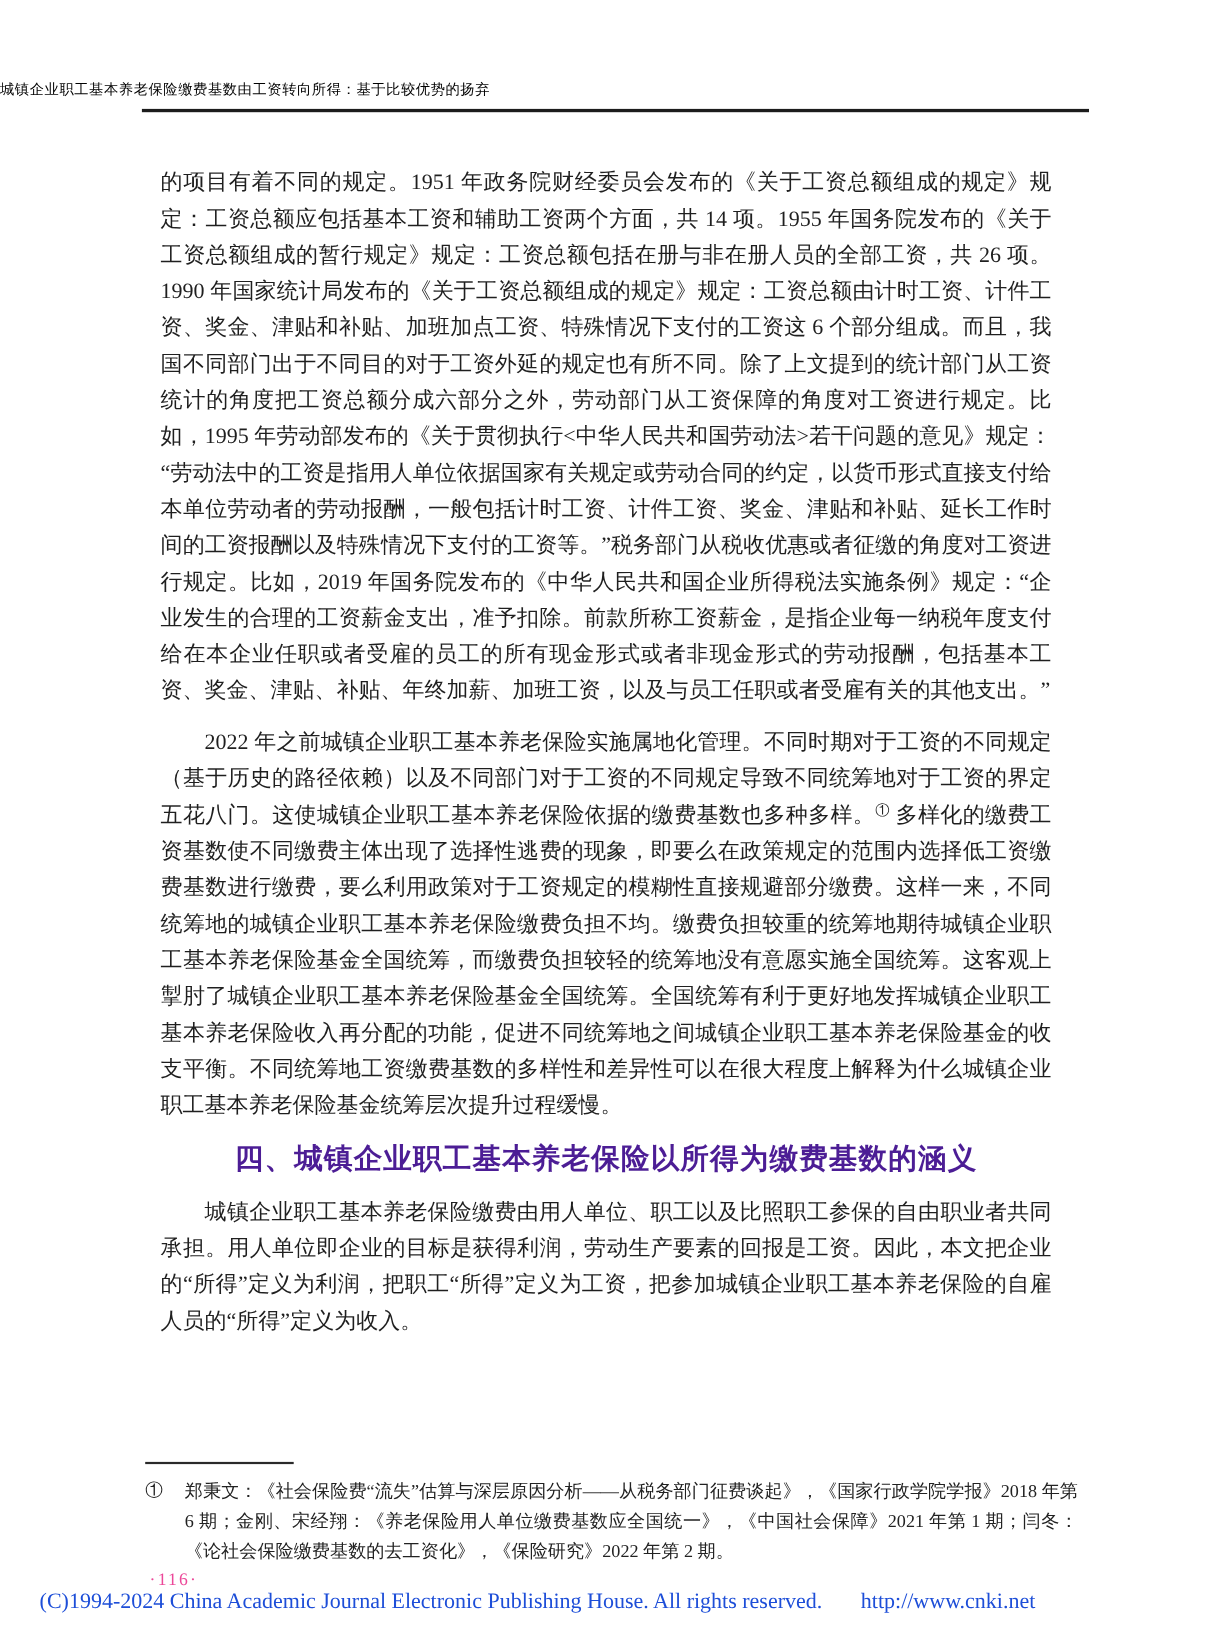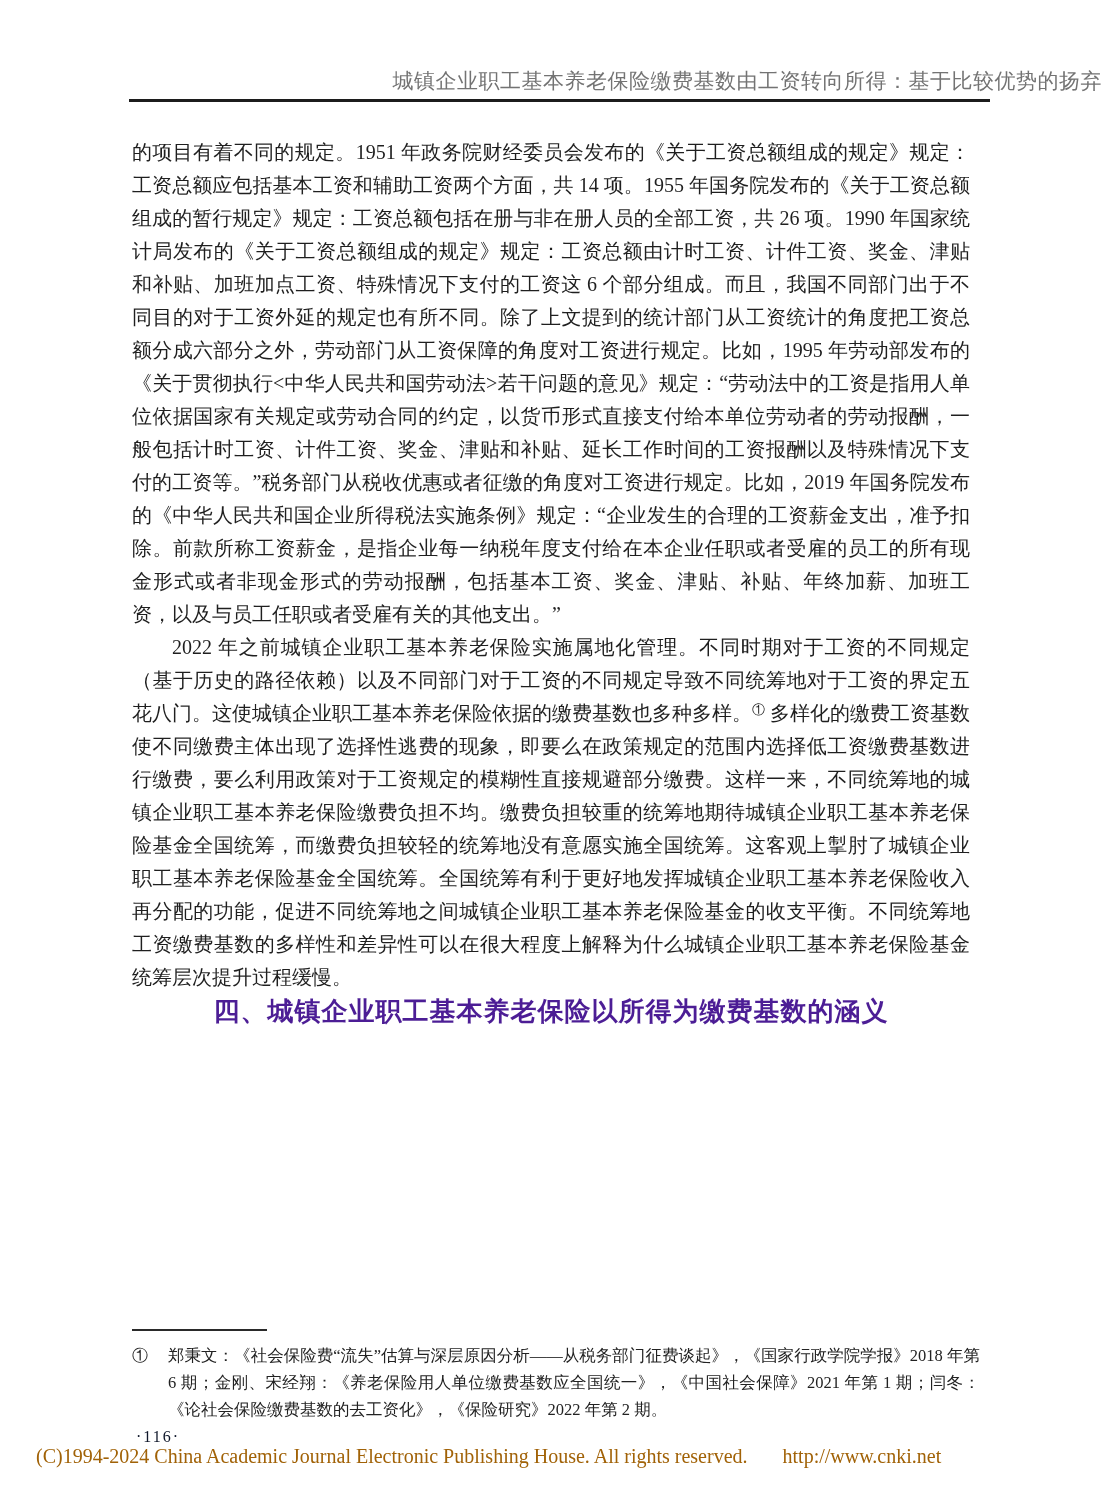--- a/index.html
+++ b/index.html
@@ -9,43 +9,43 @@
     height:1496px;
     background:#ffffff;
     overflow:hidden;
     font-family:"Liberation Serif","DejaVu Serif",serif;
     color:#222222;
   }
   
   .running-title{
     position:absolute;
     top:68px; left:0; width:100%;
-    text-align:right;
-    font-size:21px;
+    text-align:left;
+    font-size:13px;
     line-height:26px;
-    color:#737373;
+    color:#000000;
     letter-spacing:0.5px;
   }
   .header-rule{
     position:absolute;
     top:99px; left:129px;
     width:861px; height:3px;
     background:#1c1c1c;
   }
   
   .content{
     position:absolute;
     top:136px; left:132px;
     width:838px;
     font-size:20px;
     line-height:33px;
     text-align:justify;
     color:#1f1f1f;
   }
-  .content p{margin:0; padding:0;}
+  .content p{margin:14px; padding:0;}
   .para-indent{text-indent:2em;}
   sup.fnref{
     font-size:13px;
     line-height:0;
     vertical-align:6px;
   }
   .section-heading{
     margin:40px 0 40px 0;
     text-align:center;
     text-indent:0;
@@ -78,29 +78,29 @@
     flex:0 0 36px;
     font-size:16px;
   }
   .footnote .fn-text{flex:1;}
   
   .page-number{
     position:absolute;
     top:1428px; left:136px;
     font-size:16px;
     letter-spacing:2px;
-    color:#0f172a;
+    color:#ec4899;
   }
   .copyright{
     position:absolute;
     top:1443px; left:36px;
     width:1040px;
     font-size:20px;
     line-height:26px;
-    color:#a16207;
+    color:#1d4ed8;
     white-space:nowrap;
   }
   .copyright .cnki-url{margin-left:30px;}
 </style>
 </head>
 <body>
 
 <div class="page">
 
   <div class="running-title">城镇企业职工基本养老保险缴费基数由工资转向所得：基于比较优势的扬弃</div>
@@ -108,20 +108,21 @@
   <div class="header-rule"></div>
 
   <div class="content">
 
     <p>的项目有着不同的规定。1951 年政务院财经委员会发布的《关于工资总额组成的规定》规定：工资总额应包括基本工资和辅助工资两个方面，共 14 项。1955 年国务院发布的《关于工资总额组成的暂行规定》规定：工资总额包括在册与非在册人员的全部工资，共 26 项。1990 年国家统计局发布的《关于工资总额组成的规定》规定：工资总额由计时工资、计件工资、奖金、津贴和补贴、加班加点工资、特殊情况下支付的工资这 6 个部分组成。而且，我国不同部门出于不同目的对于工资外延的规定也有所不同。除了上文提到的统计部门从工资统计的角度把工资总额分成六部分之外，劳动部门从工资保障的角度对工资进行规定。比如，1995 年劳动部发布的《关于贯彻执行&lt;中华人民共和国劳动法&gt;若干问题的意见》规定：“劳动法中的工资是指用人单位依据国家有关规定或劳动合同的约定，以货币形式直接支付给本单位劳动者的劳动报酬，一般包括计时工资、计件工资、奖金、津贴和补贴、延长工作时间的工资报酬以及特殊情况下支付的工资等。”税务部门从税收优惠或者征缴的角度对工资进行规定。比如，2019 年国务院发布的《中华人民共和国企业所得税法实施条例》规定：“企业发生的合理的工资薪金支出，准予扣除。前款所称工资薪金，是指企业每一纳税年度支付给在本企业任职或者受雇的员工的所有现金形式或者非现金形式的劳动报酬，包括基本工资、奖金、津贴、补贴、年终加薪、加班工资，以及与员工任职或者受雇有关的其他支出。”</p>
 
     <p class="para-indent"><span>2022 年之前城镇企业职工基本养老保险实施属地化管理。不同时期对于工资的不同规定（基于历史的路径依赖）以及不同部门对于工资的不同规定导致不同统筹地对于工资的界定五花八门。这使城镇企业职工基本养老保险依据的缴费基数也多种多样。</span><sup class="fnref">①</sup><span> 多样化的缴费工资基数使不同缴费主体出现了选择性逃费的现象，即要么在政策规定的范围内选择低工资缴费基数进行缴费，要么利用政策对于工资规定的模糊性直接规避部分缴费。这样一来，不同统筹地的城镇企业职工基本养老保险缴费负担不均。缴费负担较重的统筹地期待城镇企业职工基本养老保险基金全国统筹，而缴费负担较轻的统筹地没有意愿实施全国统筹。这客观上掣肘了城镇企业职工基本养老保险基金全国统筹。全国统筹有利于更好地发挥城镇企业职工基本养老保险收入再分配的功能，促进不同统筹地之间城镇企业职工基本养老保险基金的收支平衡。不同统筹地工资缴费基数的多样性和差异性可以在很大程度上解释为什么城镇企业职工基本养老保险基金统筹层次提升过程缓慢。</span></p>
 
     <p class="section-heading">四、城镇企业职工基本养老保险以所得为缴费基数的涵义</p>
 
+    <p class="para-indent">城镇企业职工基本养老保险缴费由用人单位、职工以及比照职工参保的自由职业者共同承担。用人单位即企业的目标是获得利润，劳动生产要素的回报是工资。因此，本文把企业的“所得”定义为利润，把职工“所得”定义为工资，把参加城镇企业职工基本养老保险的自雇人员的“所得”定义为收入。</p>
 
 
   </div>
 
   <div class="footnote-block">
     <div class="footnote-rule"></div>
     <div class="footnote">
       <span class="marker">①</span>
       <span class="fn-text">郑秉文：《社会保险费“流失”估算与深层原因分析——从税务部门征费谈起》，《国家行政学院学报》2018 年第 6 期；金刚、宋经翔：《养老保险用人单位缴费基数应全国统一》，《中国社会保障》2021 年第 1 期；闫冬：《论社会保险缴费基数的去工资化》，《保险研究》2022 年第 2 期。</span>
     </div>

